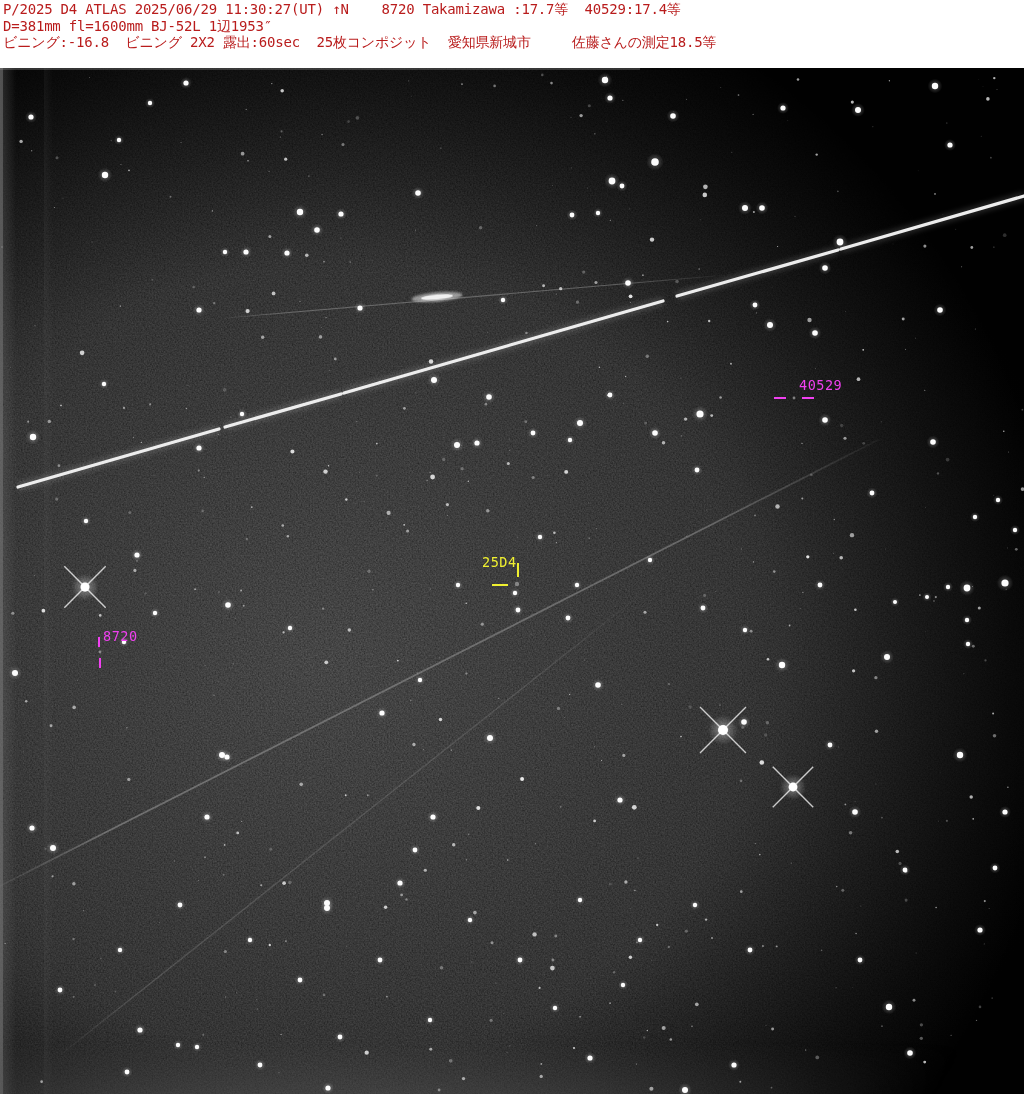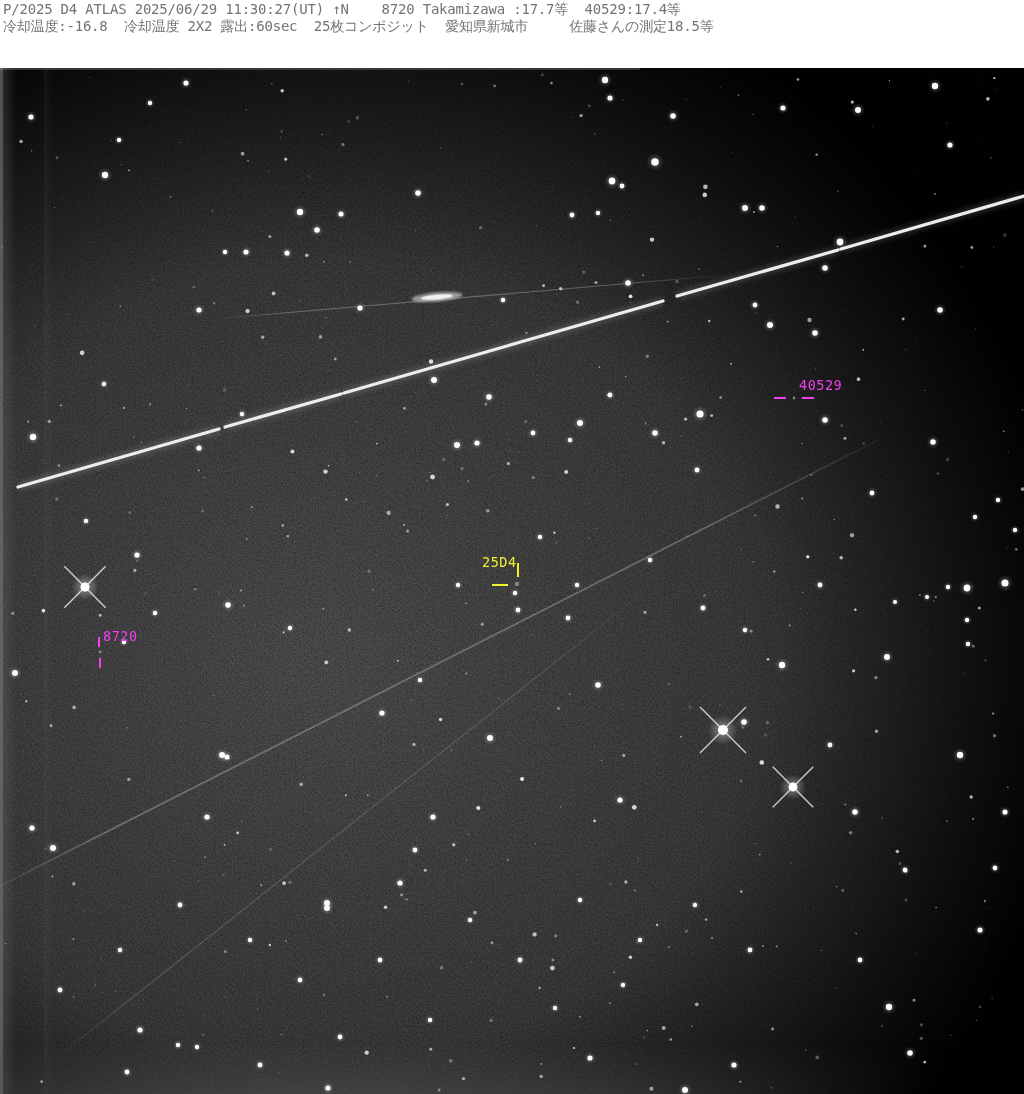--- a/index.html
+++ b/index.html
@@ -1,19 +1,19 @@
 <!DOCTYPE html>
 <html><head>
 <meta charset="utf-8">
 <style>
   html,body{margin:0;padding:0;background:#000;}
   #stage{position:relative;width:1024px;height:1094px;overflow:hidden;background:#000;
          font-family:"DejaVu Sans Mono","Liberation Mono",monospace;}
   .header{position:absolute;left:0;top:0;width:1024px;height:68px;background:#ffffff;
-          color:#737373;font-size:14px;line-height:16.5px;padding:1px 0 0 3px;box-sizing:border-box;}
+          color:#b91c1c;font-size:14px;line-height:16.5px;padding:1px 0 0 3px;box-sizing:border-box;}
   .hline{white-space:pre;letter-spacing:-0.2px;}
   #sky{position:absolute;left:0;top:0;width:1024px;height:1094px;display:block;}
   svg text{font-family:"DejaVu Sans Mono","Liberation Mono",monospace;}
 </style>
 </head>
 <body>
 
 <div id="stage">
 
   <svg id="sky" viewBox="0 0 1024 1094">
@@ -914,16 +914,17 @@
           <circle cx="100" cy="652" r="1.4" fill="#cccccc" opacity="0.55" filter="url(#blurSoft)"></circle>
           <line x1="99" y1="637" x2="99" y2="647" stroke="#f040f0" stroke-width="2"></line>
           <line x1="100" y1="658" x2="100" y2="668" stroke="#f040f0" stroke-width="2"></line>
           <text x="103" y="641" fill="#f040f0" font-size="13.5" letter-spacing="0.5">8720</text>
         </g>
       </g>
   </svg>
 
   <div class="header">
     <div class="hline">P/2025 D4 ATLAS 2025/06/29 11:30:27(UT) ↑N    8720 Takamizawa :17.7等  40529:17.4等</div>
-    <div class="hline">冷却温度:-16.8  冷却温度 2X2 露出:60sec  25枚コンポジット  愛知県新城市     佐藤さんの測定18.5等</div>
+    <div class="hline">D=381mm fl=1600mm BJ-52L 1辺1953″</div>
+    <div class="hline">ビニング:-16.8  ビニング 2X2 露出:60sec  25枚コンポジット  愛知県新城市     佐藤さんの測定18.5等</div>
   </div>
 
 </div>
 
 </body></html>

